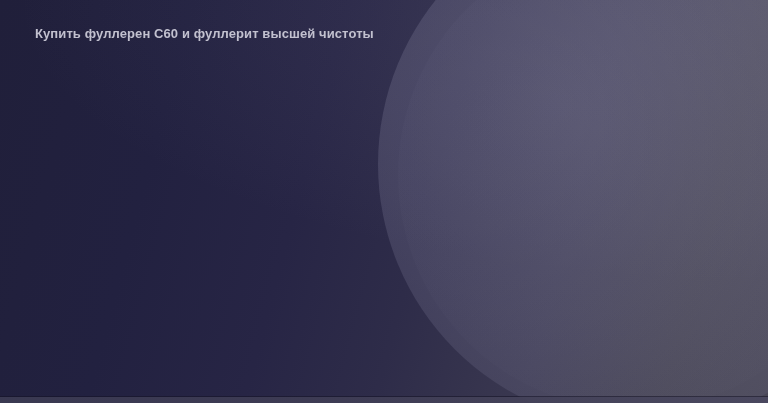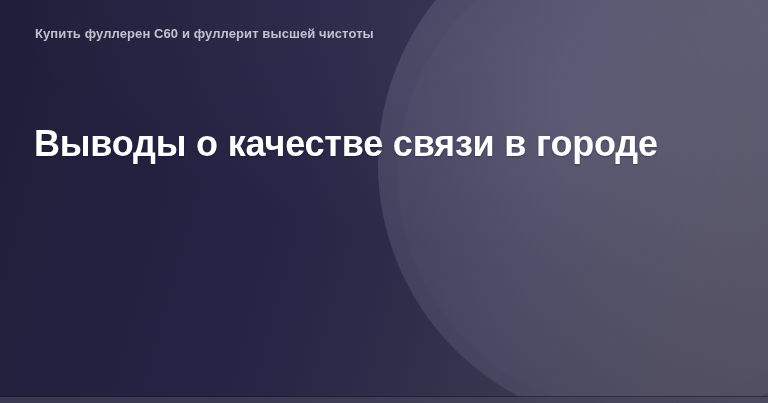--- a/index.html
+++ b/index.html
@@ -143,19 +143,18 @@
 
   <div class="bg-gradient"></div>
   <div class="bg-glow"></div>
 
   <div class="decor-circle"></div>
   <div class="decor-circle-inner"></div>
 
   <div class="content">
     <p class="eyebrow">Купить фуллерен C60 и фуллерит высшей чистоты</p>
 
-    <h1 class="headline">Выводы о качестве связи в городе</h1>
   </div>
 
   <div class="bottom-strip-line"></div>
   <div class="bottom-strip"></div>
 
 </div>
 
 </body></html>

